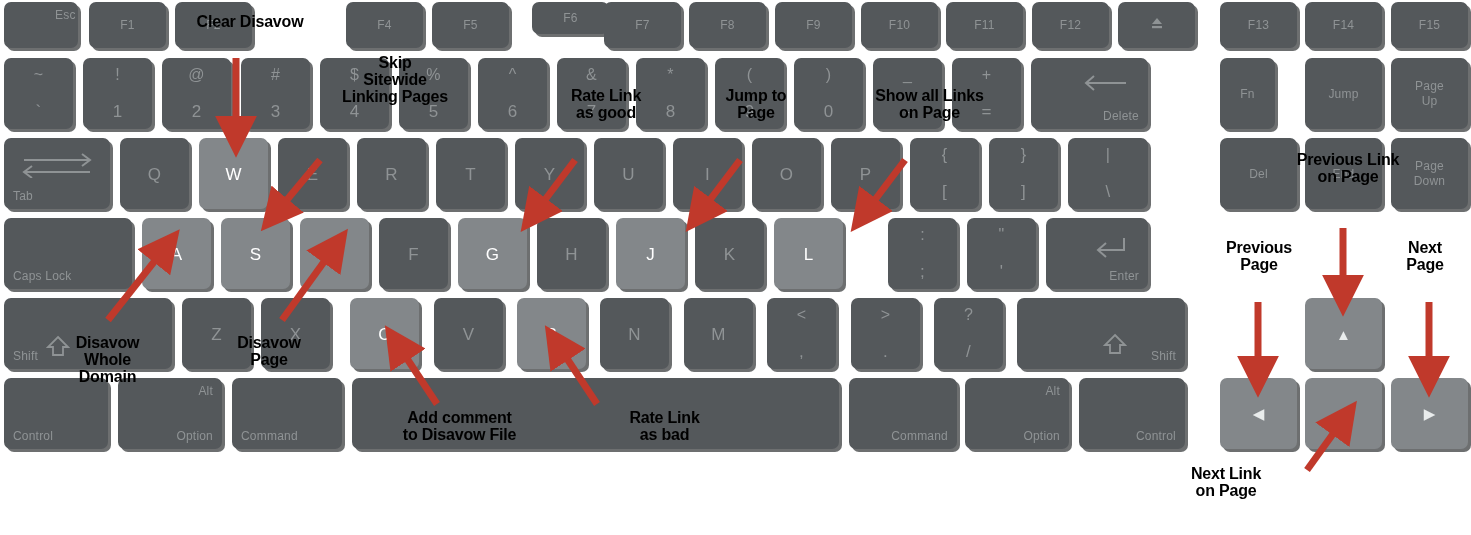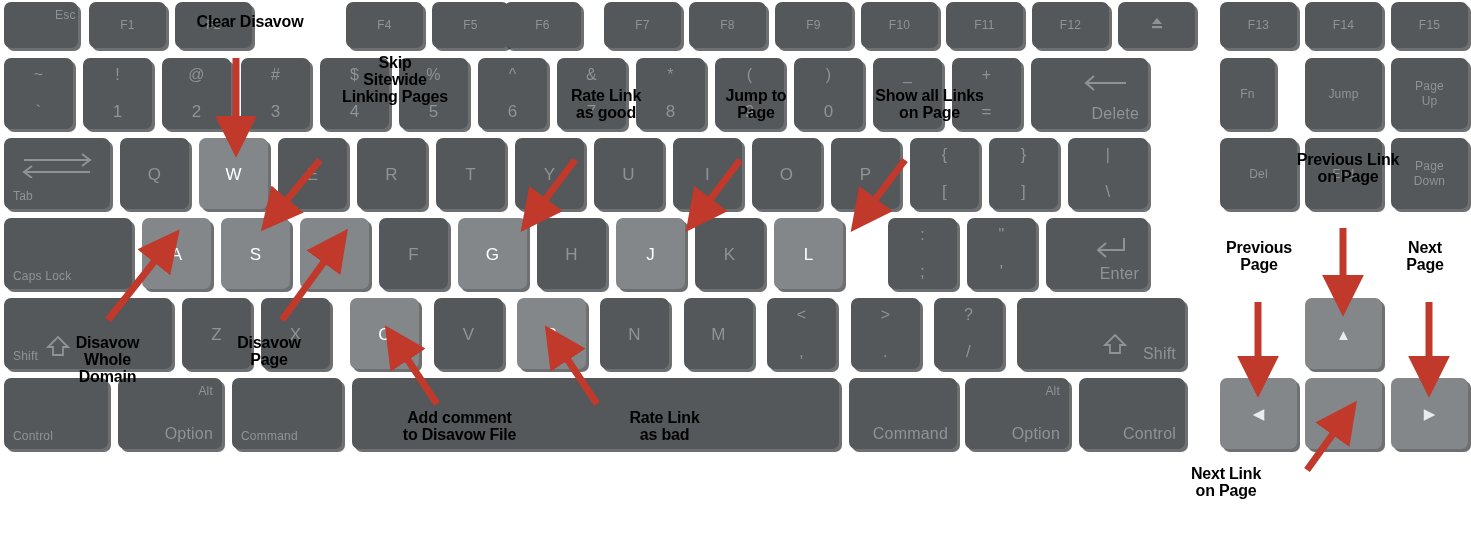--- a/index.html
+++ b/index.html
@@ -29,21 +29,21 @@
   
   .g-center{left:0;right:0;top:50%;transform:translateY(-50%);text-align:center;}
   
   .g-up{left:0;right:0;top:9px;text-align:center;font-size:16px;}
   .g-dn{left:0;right:0;bottom:9px;text-align:center;font-size:17px;}
   
   .g-bl{left:9px;bottom:7px;font-size:12px;}
   
   .g-tl{left:9px;top:7px;font-size:12px;margin-left:42px;}
   
-  .g-br{right:9px;bottom:7px;font-size:16px;}
+  .g-br{right:9px;bottom:7px;font-size:12px;}
   
   .g-tr{right:9px;top:7px;font-size:12px;}
   
   .g-fn{left:0;right:0;top:50%;transform:translateY(-50%);text-align:center;font-size:12px;}
   
   .g-2c{left:0;right:0;top:50%;transform:translateY(-50%);text-align:center;font-size:12px;line-height:1.25;white-space:pre-line;}
 
   .arrowglyph{
     position:absolute;left:0;right:0;top:50%;transform:translateY(-50%);
     text-align:center;font-size:15px;color:#e9ecec;
@@ -77,21 +77,21 @@
   </div>
   <div class="key" style="left:175px;top:2px;width:77px;height:46px;">
     <span class="kglyph g-fn">F2</span>
   </div>
   <div class="key" style="left:346px;top:2px;width:77px;height:46px;">
     <span class="kglyph g-fn">F4</span>
   </div>
   <div class="key" style="left:432px;top:2px;width:77px;height:46px;">
     <span class="kglyph g-fn">F5</span>
   </div>
-  <div class="key" style="left:504px;top:2px;width:77px;height:46px;padding-left:44px;">
+  <div class="key" style="left:532px;top:2px;width:77px;height:32px;padding-left:44px;">
     <span class="kglyph g-fn">F6</span>
   </div>
   <div class="key" style="left:604px;top:2px;width:77px;height:46px;">
     <span class="kglyph g-fn">F7</span>
   </div>
   <div class="key" style="left:689px;top:2px;width:77px;height:46px;padding-left:28px;">
     <span class="kglyph g-fn">F8</span>
   </div>
   <div class="key" style="left:775px;top:2px;width:77px;height:46px;">
     <span class="kglyph g-fn">F9</span>

